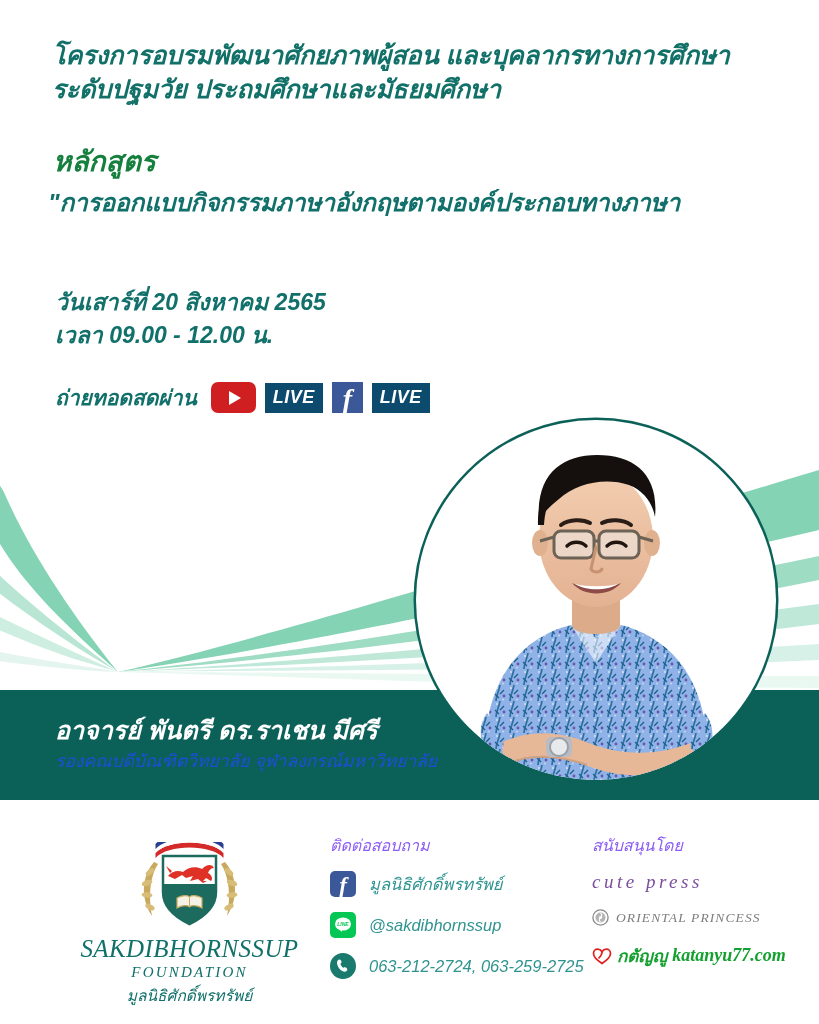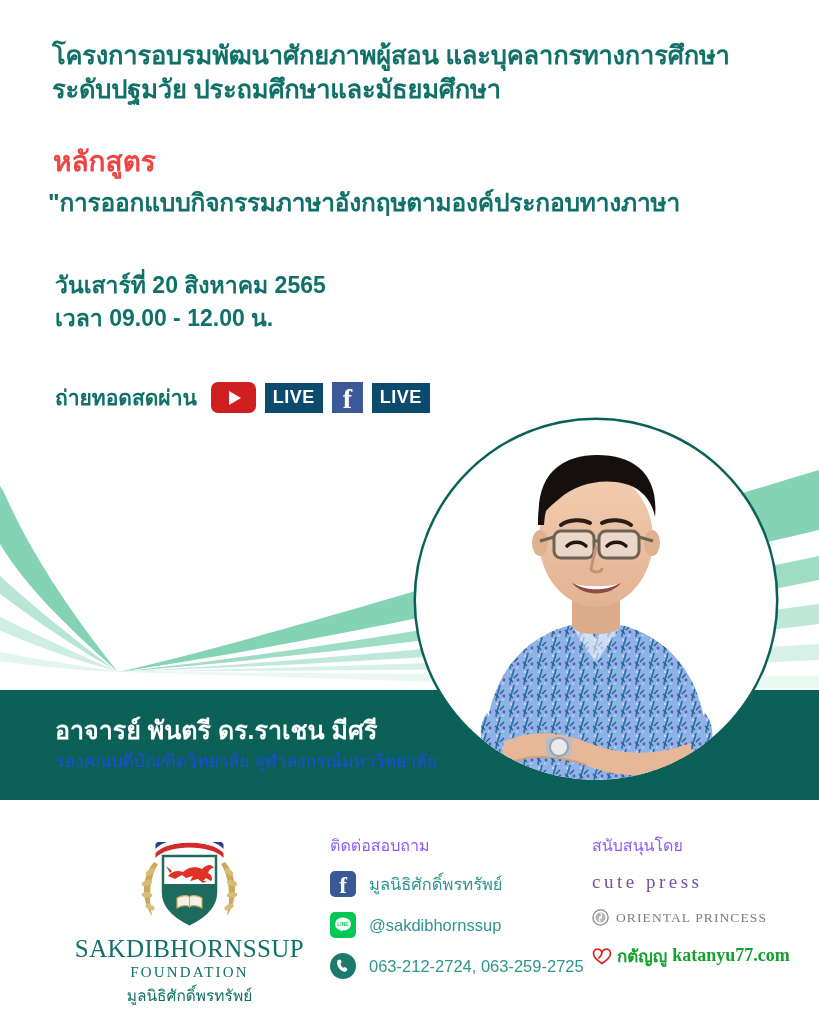--- a/index.html
+++ b/index.html
@@ -7,20 +7,21 @@
     width: 819px; height: 1024px;
     background: #ffffff;
     font-family: "Liberation Sans", "DejaVu Sans", sans-serif;
     overflow: hidden;
   }
   #poster {
     position: relative;
     width: 819px; height: 1024px;
     background: #ffffff;
     overflow: hidden;
+    font-style: italic;
   }
 
   
   #bg-art {
     position: absolute; left: 0; top: 0;
     width: 819px; height: 1024px;
     z-index: 0;
     pointer-events: none;
   }
 
@@ -34,40 +35,40 @@
     color: #117068;
     font-size: 25.5px;
     line-height: 34px;
     font-weight: 700;
     letter-spacing: -0.2px;
   }
 
   .course-label {
     position: absolute;
     left: 53px; top: 145px;
-    color: #ef4444;
+    color: #15803d;
     font-size: 28px;
     font-weight: 700;
     line-height: 34px;
   }
   .course-title {
     position: absolute;
     left: 48px; top: 186px;
     width: 770px;
     color: #11706a;
     font-size: 24.5px;
     line-height: 34px;
     font-weight: 600;
     letter-spacing: -0.2px;
   }
   .course-title .en { display: block; }
 
   .datetime {
     position: absolute;
-    left: 55px; top: 269px;
+    left: 55px; top: 286px;
     color: #11706a;
     font-size: 23px;
     line-height: 33px;
     font-weight: 600;
   }
 
   
   .live-row {
     position: absolute;
     left: 55px; top: 381px;

